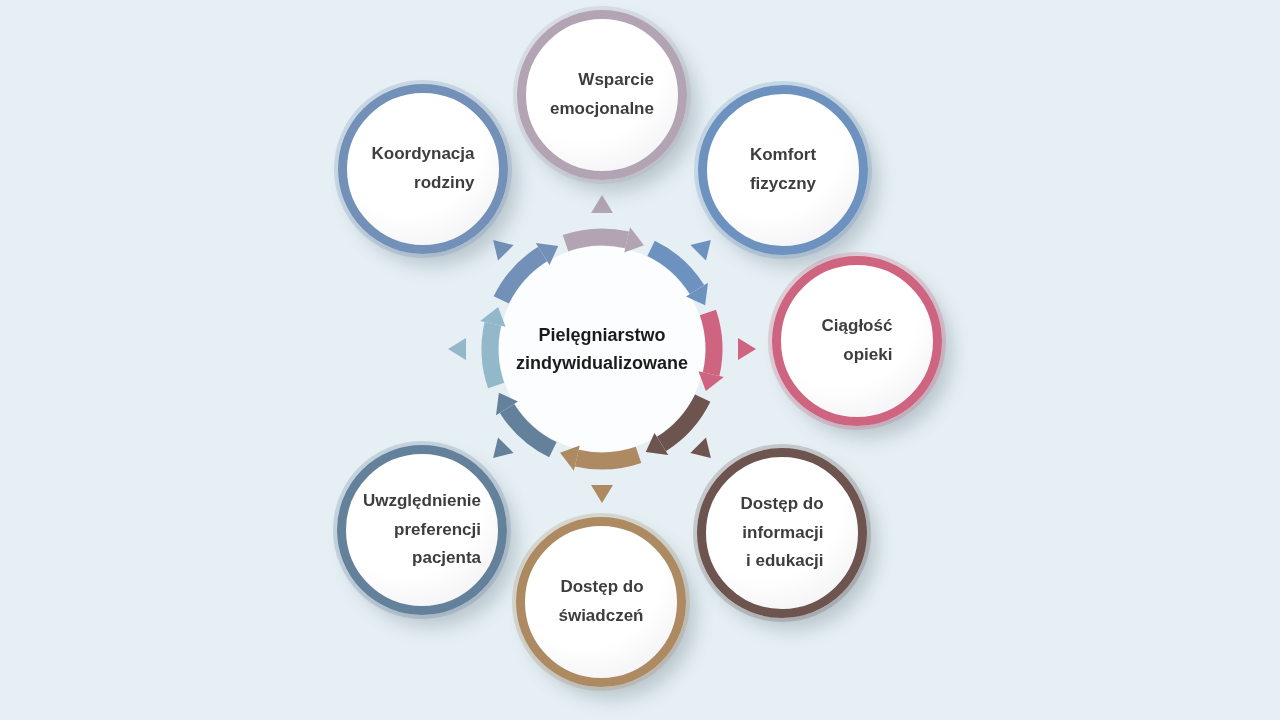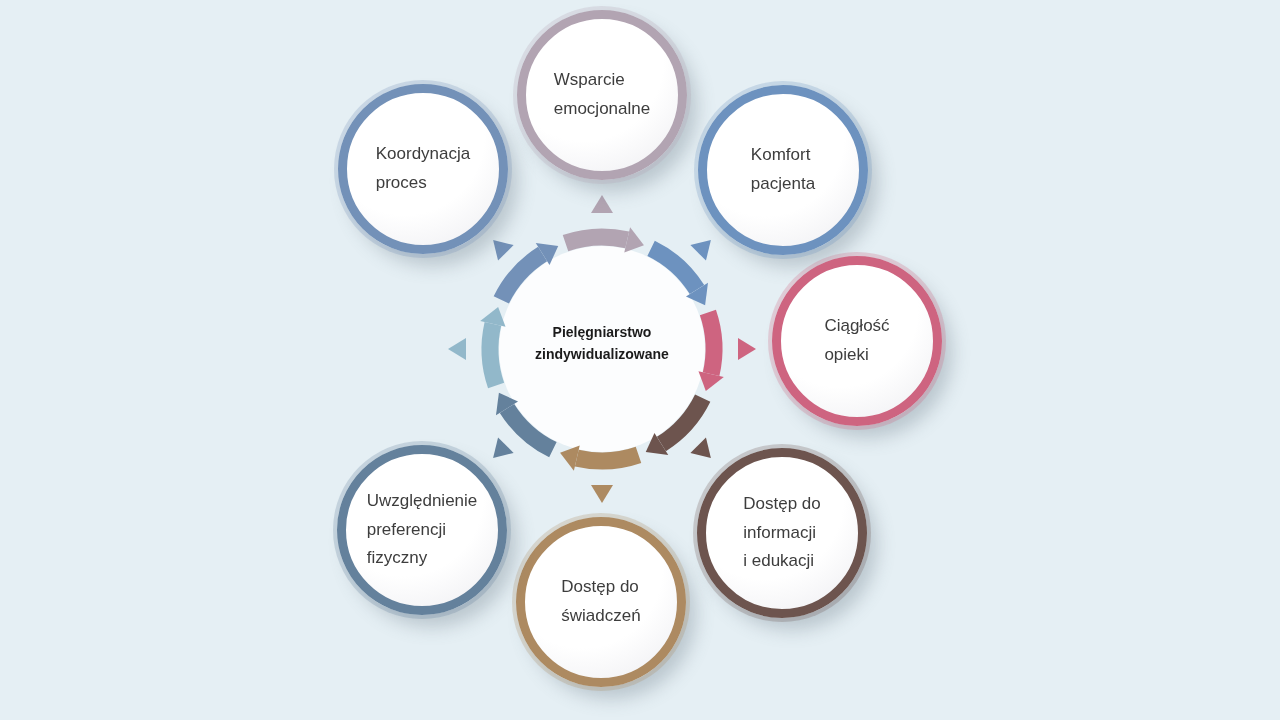--- a/index.html
+++ b/index.html
@@ -6,37 +6,37 @@
   html,body { width:1280px; height:720px; }
   body { font-family:"Liberation Sans","DejaVu Sans",sans-serif; }
   .canvas { position:relative; width:1280px; height:720px; background:#e5eff4; overflow:hidden; }
 
   svg.ring { position:absolute; left:0; top:0; width:1280px; height:720px; pointer-events:none; }
 
   .node {
     position:absolute; width:170px; height:170px; border-radius:50%;
     border:9px solid #999;
     background: radial-gradient(circle at 38% 28%, #ffffff 55%, #ececf0 100%);
-    display:flex; align-items:center; justify-content:center; text-align:left;
+    display:flex; align-items:center; justify-content:center; text-align:right;font-weight:bold;
   }
   .node .label {
     font-size:17px; color:#3d3d3d; line-height:1.7; white-space:pre-line;
   }
   .n0 { left:517px; top:10px; }
   .n1 { left:698px; top:85px; }
   .n2 { left:772px; top:256px; }
   .n3 { left:697px; top:448px; }
   .n4 { left:516px; top:517px; }
   .n5 { left:337px; top:445px; }
   .n6 { left:263px; top:263px; }
   .n7 { left:338px; top:84px; }
 
   .center-label {
     position:absolute; left:497px; top:322px; width:210px;
-    text-align:center; font-weight:bold; font-size:14px; line-height:1.55;
+    text-align:center; font-weight:bold; font-size:18px; line-height:1.55;
     color:#1b1b1b; white-space:pre-line;
   }
 </style>
 </head>
 <body>
 
 <div class="canvas">
 
   <svg class="ring" id="ring">
       <circle cx="602" cy="349" r="103" fill="#fcfdfe"></circle>
@@ -65,41 +65,41 @@
       <polygon points="558.2381136092014,245.9034564133267 535.7600919708494,242.99398798044675 549.5379928409127,265.0432384805138" fill="#7391b8"></polygon>
       <polygon points="493.1055556972717,240.10555569727165 513.6116523516815,245.0553031655775 498.0553031655775,260.6116523516815" fill="#7391b8"></polygon>
     </svg>
 
   <div class="node n0" style="border-color: rgb(178, 164, 178); box-shadow: rgba(178, 164, 178, 0.25) 0px 0px 0px 4px, rgba(90, 105, 120, 0.3) 10px 12px 18px;">
     <span class="label">Wsparcie
 emocjonalne</span>
   </div>
   <div class="node n1" style="border-color: rgb(109, 146, 191); box-shadow: rgba(109, 146, 191, 0.25) 0px 0px 0px 4px, rgba(90, 105, 120, 0.3) 10px 12px 18px;">
     <span class="label">Komfort
-pacjenta</span>
+fizyczny</span>
   </div>
   <div class="node n2" style="border-color: rgb(206, 100, 128); box-shadow: rgba(206, 100, 128, 0.25) 0px 0px 0px 4px, rgba(90, 105, 120, 0.3) 10px 12px 18px;">
     <span class="label">Ciągłość
 opieki</span>
   </div>
   <div class="node n3" style="border-color: rgb(109, 84, 78); box-shadow: rgba(109, 84, 78, 0.25) 0px 0px 0px 4px, rgba(90, 105, 120, 0.3) 10px 12px 18px;">
     <span class="label">Dostęp do
 informacji
 i edukacji</span>
   </div>
   <div class="node n4" style="border-color: rgb(173, 138, 97); box-shadow: rgba(173, 138, 97, 0.25) 0px 0px 0px 4px, rgba(90, 105, 120, 0.3) 10px 12px 18px;">
     <span class="label">Dostęp do
 świadczeń</span>
   </div>
   <div class="node n5" style="border-color: rgb(100, 129, 156); box-shadow: rgba(100, 129, 156, 0.25) 0px 0px 0px 4px, rgba(90, 105, 120, 0.3) 10px 12px 18px;">
     <span class="label">Uwzględnienie
 preferencji
-fizyczny</span>
+pacjenta</span>
   </div>
   <div class="node n7" style="border-color: rgb(115, 145, 184); box-shadow: rgba(115, 145, 184, 0.25) 0px 0px 0px 4px, rgba(90, 105, 120, 0.3) 10px 12px 18px;">
     <span class="label">Koordynacja
-proces</span>
+rodziny</span>
   </div>
 
   <div class="center-label">Pielęgniarstwo
 zindywidualizowane</div>
 
 </div>
 
 </body></html>

